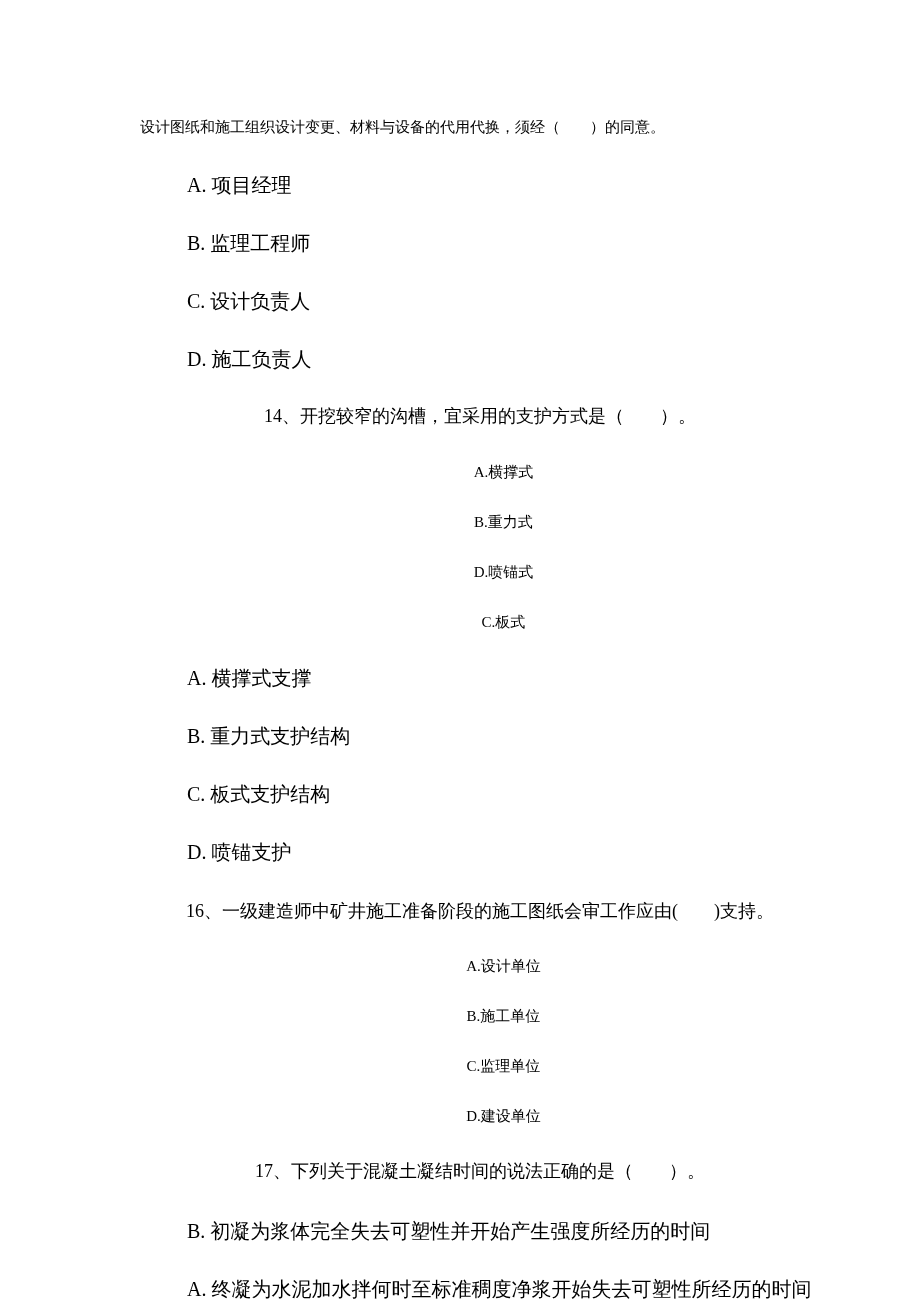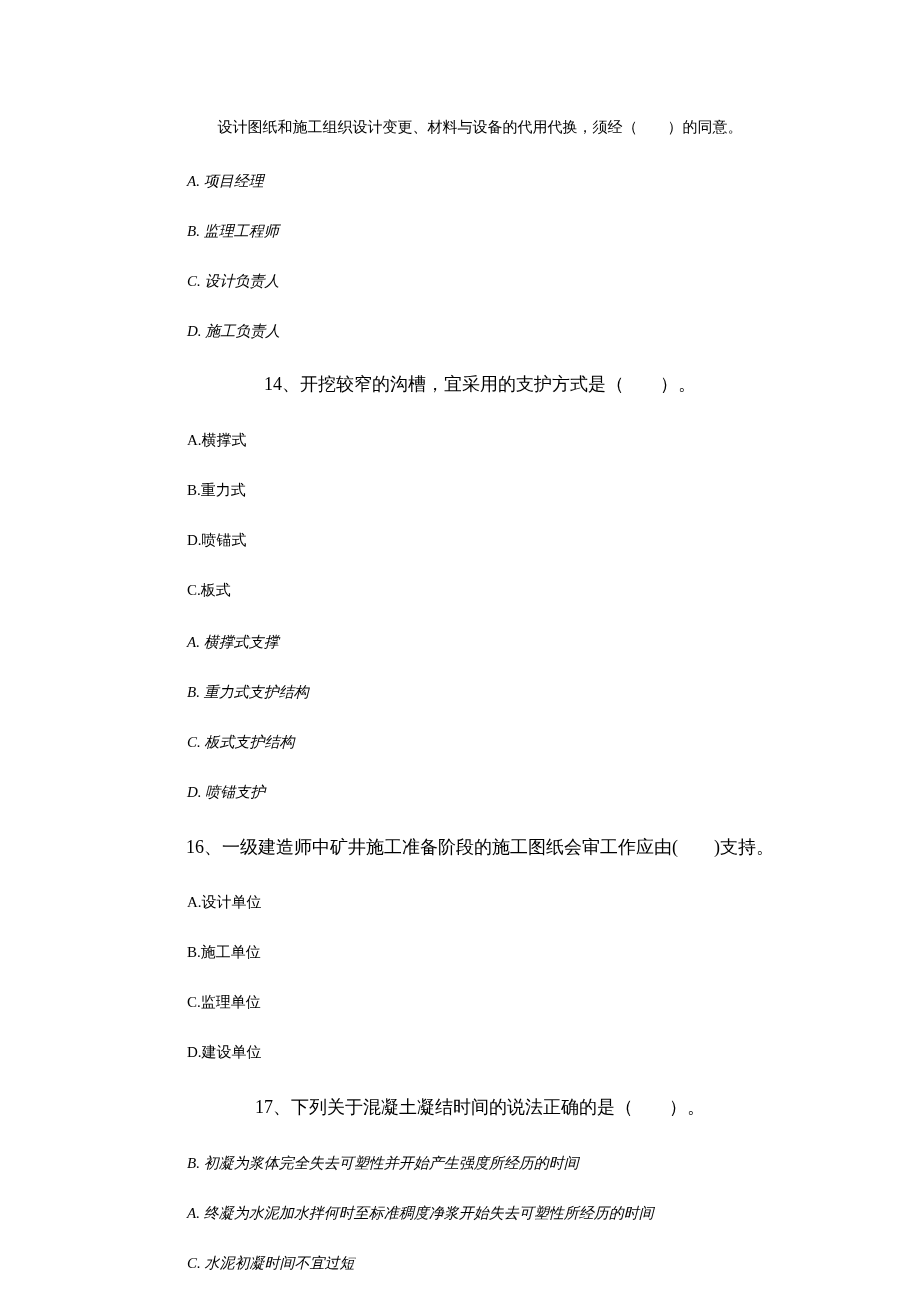--- a/index.html
+++ b/index.html
@@ -15,44 +15,43 @@
       padding-top: 115px;
       padding-left: 140px;
       padding-right: 100px;
       color: #000000;
       position: relative;
     }
     .intro-line {
       font-size: 15px;
       line-height: 1.6;
       margin-bottom: 30px;
-      text-align: center;
     }
     .question {
       margin-bottom: 28px;
     }
     .question-stem {
       font-size: 18px;
       line-height: 1.7;
       margin-bottom: 28px;
       text-align: center;
     }
     .options {
       padding-left: 47px;
     }
     .option {
-      font-size: 15px;
+      font-size: 20px;
       line-height: 1.6;
       margin-bottom: 26px;
-      font-style: italic;
     }
     .option-tight {
       font-size: 15px;
       line-height: 1.6;
       margin-bottom: 26px;
+      text-align: center;
     }
   </style>
 </head>
 <body>
 
 <div class="intro-line">设计图纸和施工组织设计变更、材料与设备的代用代换，须经（　　）的同意。</div>
 
 <div class="options">
   <div class="option">A.  项目经理</div>
   <div class="option">B.  监理工程师</div>

